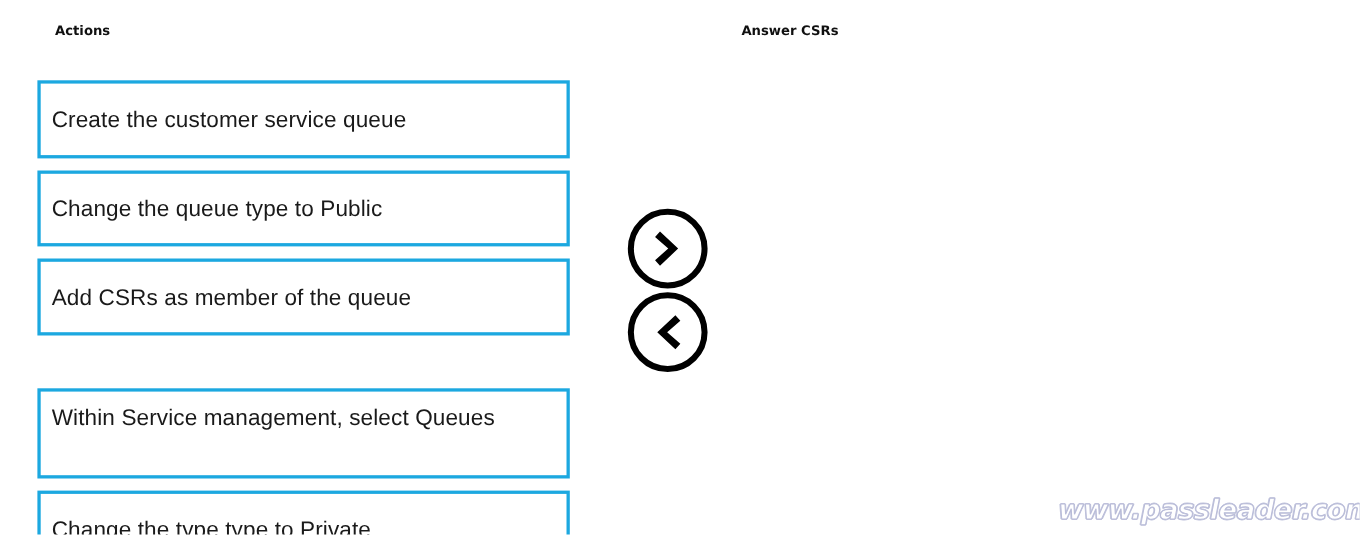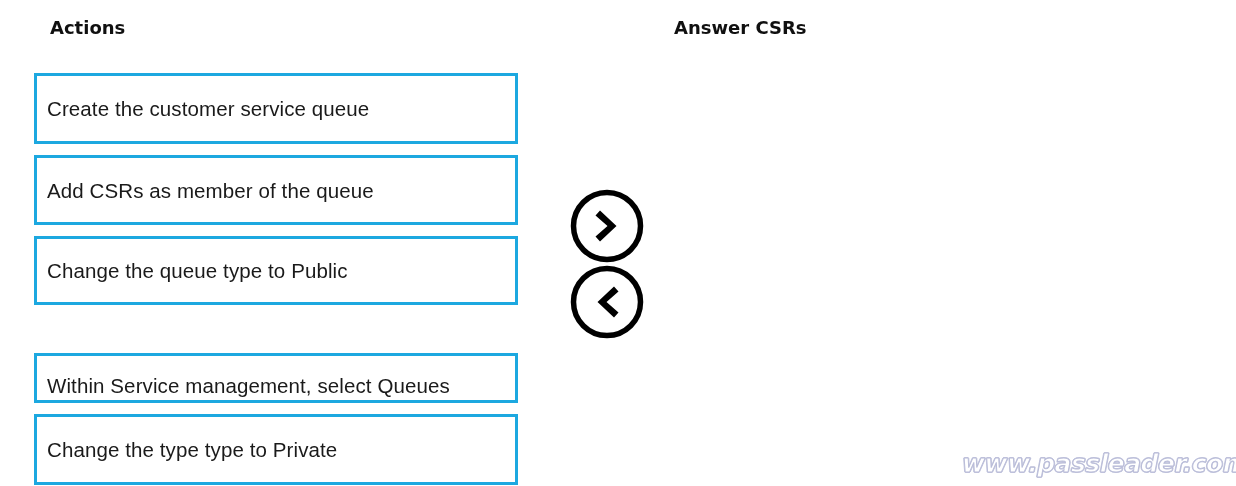--- a/index.html
+++ b/index.html
@@ -15,21 +15,21 @@
     font-family: "Liberation Sans", sans-serif;
     color: #000000;
     -webkit-font-smoothing: antialiased;
   }
 
   
   .col-heading {
     position: absolute;
     font-family: "DejaVu Sans", sans-serif;
     font-weight: bold;
-    font-size: 18px;
+    font-size: 12px;
     line-height: 24px;
     color: #101010;
     white-space: nowrap;
   }
   #actions-heading  { left: 50px;  top: 16px; }
   #answer-heading   { left: 674px; top: 16px; }
 
   
   #actions-list {
     position: absolute;
@@ -44,21 +44,21 @@
     background: #ffffff;
     margin-bottom: 11px;
     display: flex;
     align-items: center;
     padding: 0 10px;
     cursor: move;
   }
   .action-box.h1 { height: 71px; }
   .action-box.h2 { height: 70px; }
   .action-box.h3 { height: 69px; }
-  .action-box.h4 { height: 50px; align-items: flex-end; padding-top: 9px; margin-top: 48px; }
+  .action-box.h4 { height: 82px; align-items: flex-start; padding-top: 9px; margin-top: 48px; }
   .action-box.h5 { height: 71px; }
 
   .action-text {
     font-family: "Liberation Sans", sans-serif;
     font-size: 20.5px;
     line-height: 29px;
     color: #1a1a1a;
     letter-spacing: 0.1px;
   }
 
@@ -122,26 +122,26 @@
 <div id="actions-heading" class="col-heading">Actions</div>
 
 <div id="answer-heading" class="col-heading">Answer CSRs</div>
 
 <div id="actions-list">
 
   <div class="action-box h1">
     <span class="action-text">Create the customer service queue</span>
   </div>
 
+  <div class="action-box h3">
+    <span class="action-text">Change the queue type to Public</span>
+  </div>
+
   <div class="action-box h2">
     <span class="action-text">Add CSRs as member of the queue</span>
-  </div>
-
-  <div class="action-box h3">
-    <span class="action-text">Change the queue type to Public</span>
   </div>
 
   <div class="action-box h4">
     <span class="action-text">Within Service management, select Queues</span>
   </div>
 
   <div class="action-box h5">
     <span class="action-text">Change the type type to Private</span>
   </div>
 

